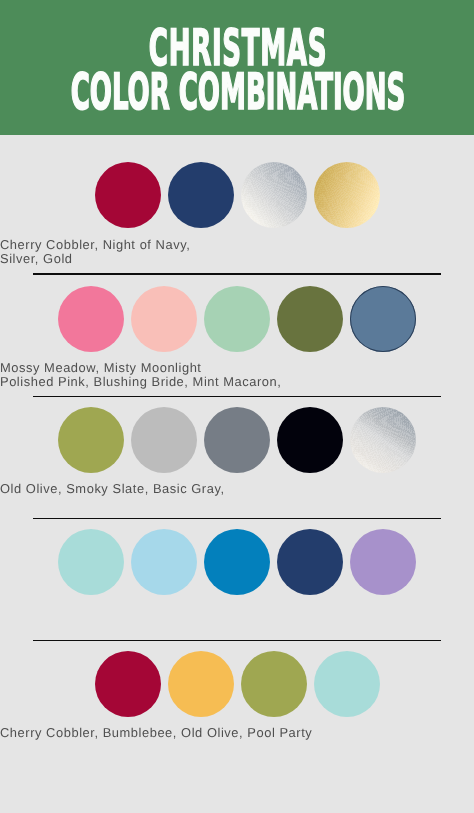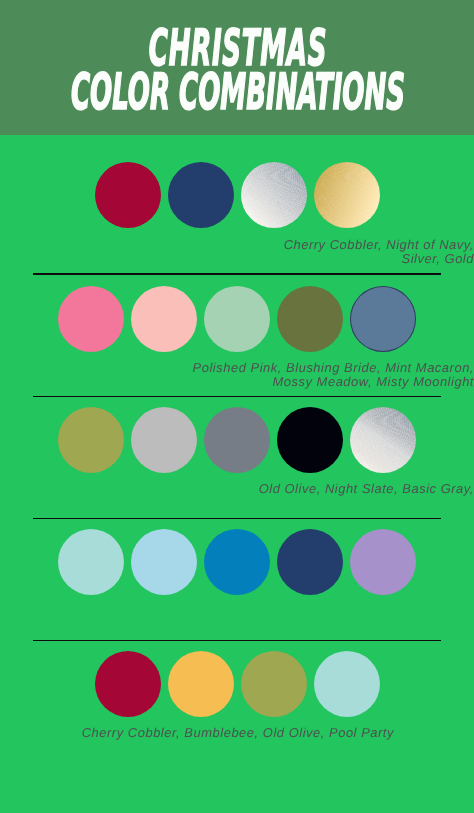--- a/index.html
+++ b/index.html
@@ -2,21 +2,21 @@
 <html><head>
 <meta charset="utf-8">
 <title>Christmas Color Combinations</title>
 <style>
   html,body{margin:0;padding:0;}
   body{
     width:474px;height:813px;overflow:hidden;background:#ffffff;
     font-family:"Liberation Sans",sans-serif;
     -webkit-font-smoothing:antialiased;text-rendering:geometricPrecision;
   }
-  .page{position:relative;width:474px;height:813px;background:#22c55e;font-style:italic;}
+  .page{position:relative;width:474px;height:813px;background:#e5e5e5;}
 
   
   .header{
     position:absolute;left:0;top:0;width:474px;height:135px;
     background:#4d8c59;
   }
   .title{
     position:absolute;left:238px;width:0;white-space:nowrap;
     color:#fbfdfb;font-family:"DejaVu Sans Condensed","DejaVu Sans",sans-serif;
     font-weight:bold;
@@ -58,21 +58,21 @@
     position:absolute;inset:0;border-radius:50%;pointer-events:none;
     opacity:0.17;mix-blend-mode:overlay;filter:blur(0.35px);
     background-image:
       repeating-radial-gradient(circle at 13% 21%, rgba(255,255,255,.85) 0 .45px, rgba(0,0,0,.45) .45px 1.05px, rgba(255,255,255,0) 1.05px 2.15px),
       repeating-radial-gradient(circle at 73% 61%, rgba(0,0,0,.5) 0 .4px, rgba(255,255,255,.75) .4px .95px, rgba(255,255,255,0) .95px 2.65px),
       repeating-radial-gradient(circle at 44% 89%, rgba(255,255,255,.6) 0 .5px, rgba(0,0,0,.4) .5px 1.15px, rgba(255,255,255,0) 1.15px 3.1px),
       repeating-linear-gradient(53deg, rgba(255,255,255,.45) 0 .55px, rgba(0,0,0,.3) .55px 1.3px, rgba(0,0,0,0) 1.3px 2.9px),
       repeating-linear-gradient(-41deg, rgba(0,0,0,.35) 0 .5px, rgba(255,255,255,.42) .5px 1.15px, rgba(0,0,0,0) 1.15px 3.35px);
   }
   .caption{
-    text-align:right;color:#4f4f4f;
+    text-align:left;color:#4f4f4f;
     font-family:"Liberation Sans",sans-serif;
     font-size:12.9px;line-height:14.2px;font-weight:400;letter-spacing:0.55px;
     transform:translateZ(0);
   }
   .divider{position:absolute;left:33.2px;width:407.6px;height:1.5px;background:#0d0d0d;}
 
   
   .footer{
     position:absolute;left:0;top:780px;width:474px;height:33px;background:#4d8c59;
   }
@@ -113,37 +113,37 @@
       </div>
       <div class="row" style="top: 0px;">
         <div class="swatches" style="position: absolute; left: 0px; width: 474px; top: 285.8px; height: 66px; gap: 7px;">
           <div class="sw" title="Polished Pink" style="width: 66px; height: 66px; background: rgb(242, 119, 155);"></div>
           <div class="sw" title="Blushing Bride" style="width: 66px; height: 66px; background: rgb(249, 191, 184);"></div>
           <div class="sw" title="Mint Macaron" style="width: 66px; height: 66px; background: rgb(166, 210, 180);"></div>
           <div class="sw" title="Mossy Meadow" style="width: 66px; height: 66px; background: rgb(104, 115, 62);"></div>
           <div class="sw" title="Misty Moonlight" style="width: 66px; height: 66px; background: rgb(91, 122, 153); box-shadow: rgb(43, 63, 89) 0px 0px 0px 1px inset;"></div>
         </div>
         <div class="caption" style="position: absolute; left: 0px; width: 474px; top: 360.5px;">
+          <div>Mossy Meadow, Misty Moonlight</div>
           <div>Polished Pink, Blushing Bride, Mint Macaron,</div>
-          <div>Mossy Meadow, Misty Moonlight</div>
         </div>
         <div class="divider" style="top: 395.6px;"></div>
       </div>
       <div class="row" style="top: 0px;">
         <div class="swatches" style="position: absolute; left: 0px; width: 474px; top: 407.3px; height: 66px; gap: 7px;">
           <div class="sw" title="Old Olive" style="width: 66px; height: 66px; background: rgb(159, 167, 81);"></div>
           <div class="sw" title="Smoky Slate" style="width: 66px; height: 66px; background: rgb(188, 188, 188);"></div>
           <div class="sw" title="Basic Gray" style="width: 66px; height: 66px; background: rgb(118, 125, 134);"></div>
           <div class="sw" title="Basic Black" style="width: 66px; height: 66px; background: rgb(2, 2, 12);"></div>
           <div class="sw metal-silver2" title="Silver" style="width: 66px; height: 66px;">
             <div class="grain"></div>
           </div>
         </div>
         <div class="caption" style="position: absolute; left: 0px; width: 474px; top: 482px;">
-          <div>Old Olive, Night Slate, Basic Gray,</div>
+          <div>Old Olive, Smoky Slate, Basic Gray,</div>
         </div>
         <div class="divider" style="top: 517.9px;"></div>
       </div>
       <div class="row" style="top: 0px;">
         <div class="swatches" style="position: absolute; left: 0px; width: 474px; top: 528.9px; height: 66px; gap: 7px;">
           <div class="sw" title="Pool Party" style="width: 66px; height: 66px; background: rgb(168, 220, 217);"></div>
           <div class="sw" title="Balmy Blue" style="width: 66px; height: 66px; background: rgb(166, 216, 234);"></div>
           <div class="sw" title="Pacific Point" style="width: 66px; height: 66px; background: rgb(3, 128, 188);"></div>
           <div class="sw" title="Night of Navy" style="width: 66px; height: 66px; background: rgb(35, 61, 108);"></div>
           <div class="sw" title="Highland Heather" style="width: 66px; height: 66px; background: rgb(167, 145, 203);"></div>

